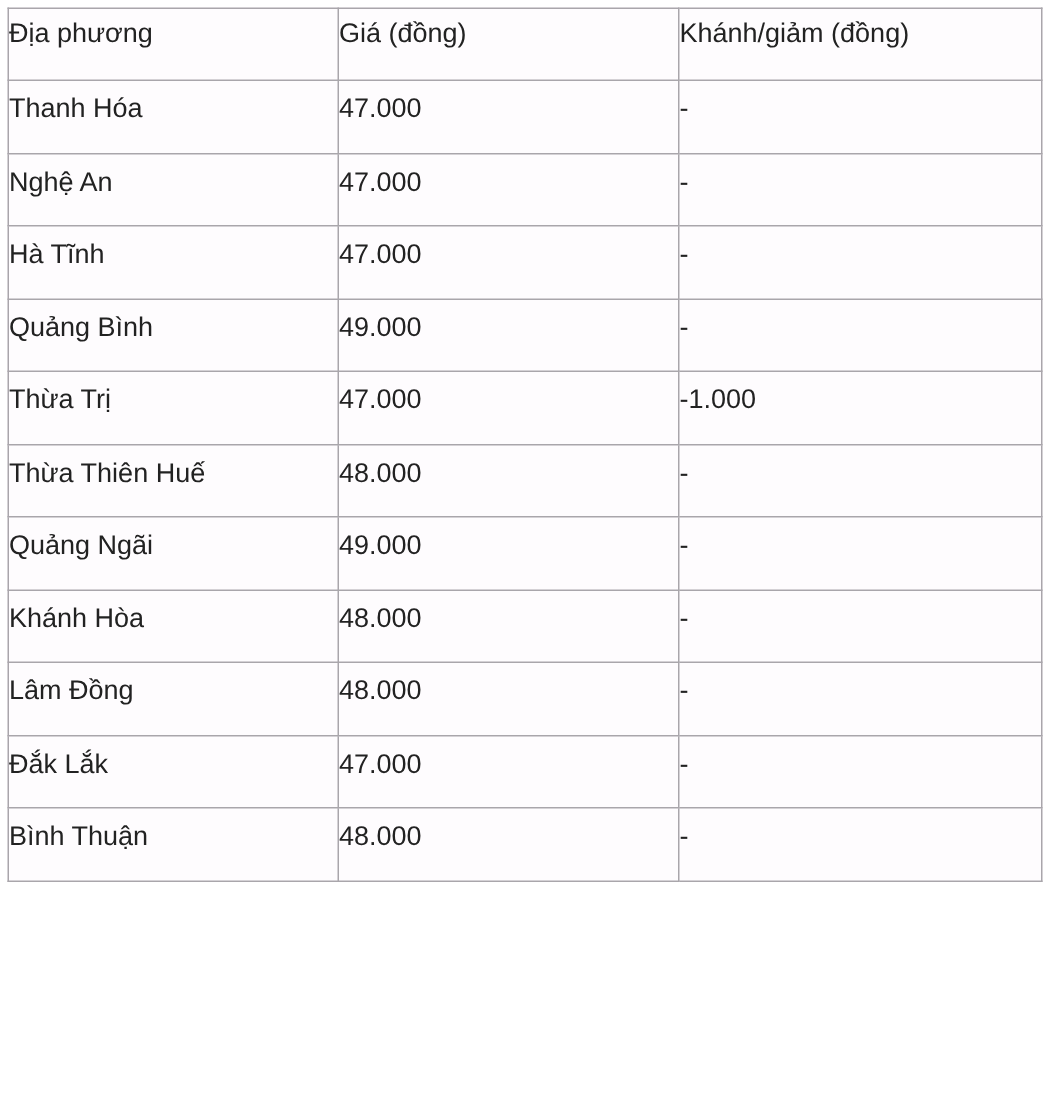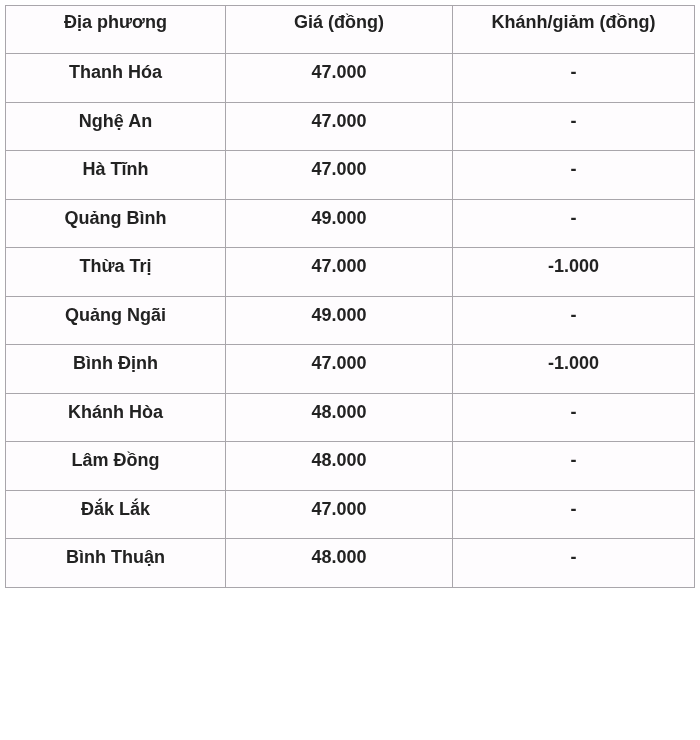--- a/index.html
+++ b/index.html
@@ -1,22 +1,22 @@
 <!DOCTYPE html>
 <html><head>
 <meta charset="utf-8">
 <style>
   html, body { margin: 0; padding: 0; background: #ffffff; }
   body { width: 700px; height: 740px; position: relative; overflow: hidden;
          font-family: "Liberation Sans", "DejaVu Sans", sans-serif; color: #222; }
   table { position: absolute; left: 5px; top: 5px; width: 689px;
           border-collapse: collapse; table-layout: fixed; background: #fefcfe; }
   col.c1 { width: 220px; } col.c2 { width: 227px; } col.c3 { width: 242px; }
-  th, td { border: 1.5px solid #a9a6ab; text-align: center; padding: 0;
-           font-size: 18px; font-weight: bold; }
+  th, td { border: 1.5px solid #a9a6ab; text-align: left; padding: 0;
+           font-size: 18px; font-weight: normal; }
   th { height: 48px; vertical-align: top; padding-top: 6px; box-sizing: border-box; }
   td { height: 48.5px; vertical-align: top; padding-top: 8px; box-sizing: border-box; }
 </style>
 </head>
 <body>
 
 <table>
   <colgroup>
       <col class="c1">
       <col class="c2">
@@ -49,28 +49,28 @@
         <td>Quảng Bình</td>
         <td>49.000</td>
         <td>-</td>
       </tr>
       <tr>
         <td>Thừa Trị</td>
         <td>47.000</td>
         <td>-1.000</td>
       </tr>
       <tr>
+        <td>Thừa Thiên Huế</td>
+        <td>48.000</td>
+        <td>-</td>
+      </tr>
+      <tr>
         <td>Quảng Ngãi</td>
         <td>49.000</td>
         <td>-</td>
-      </tr>
-      <tr>
-        <td>Bình Định</td>
-        <td>47.000</td>
-        <td>-1.000</td>
       </tr>
       <tr>
         <td>Khánh Hòa</td>
         <td>48.000</td>
         <td>-</td>
       </tr>
       <tr>
         <td>Lâm Đồng</td>
         <td>48.000</td>
         <td>-</td>

